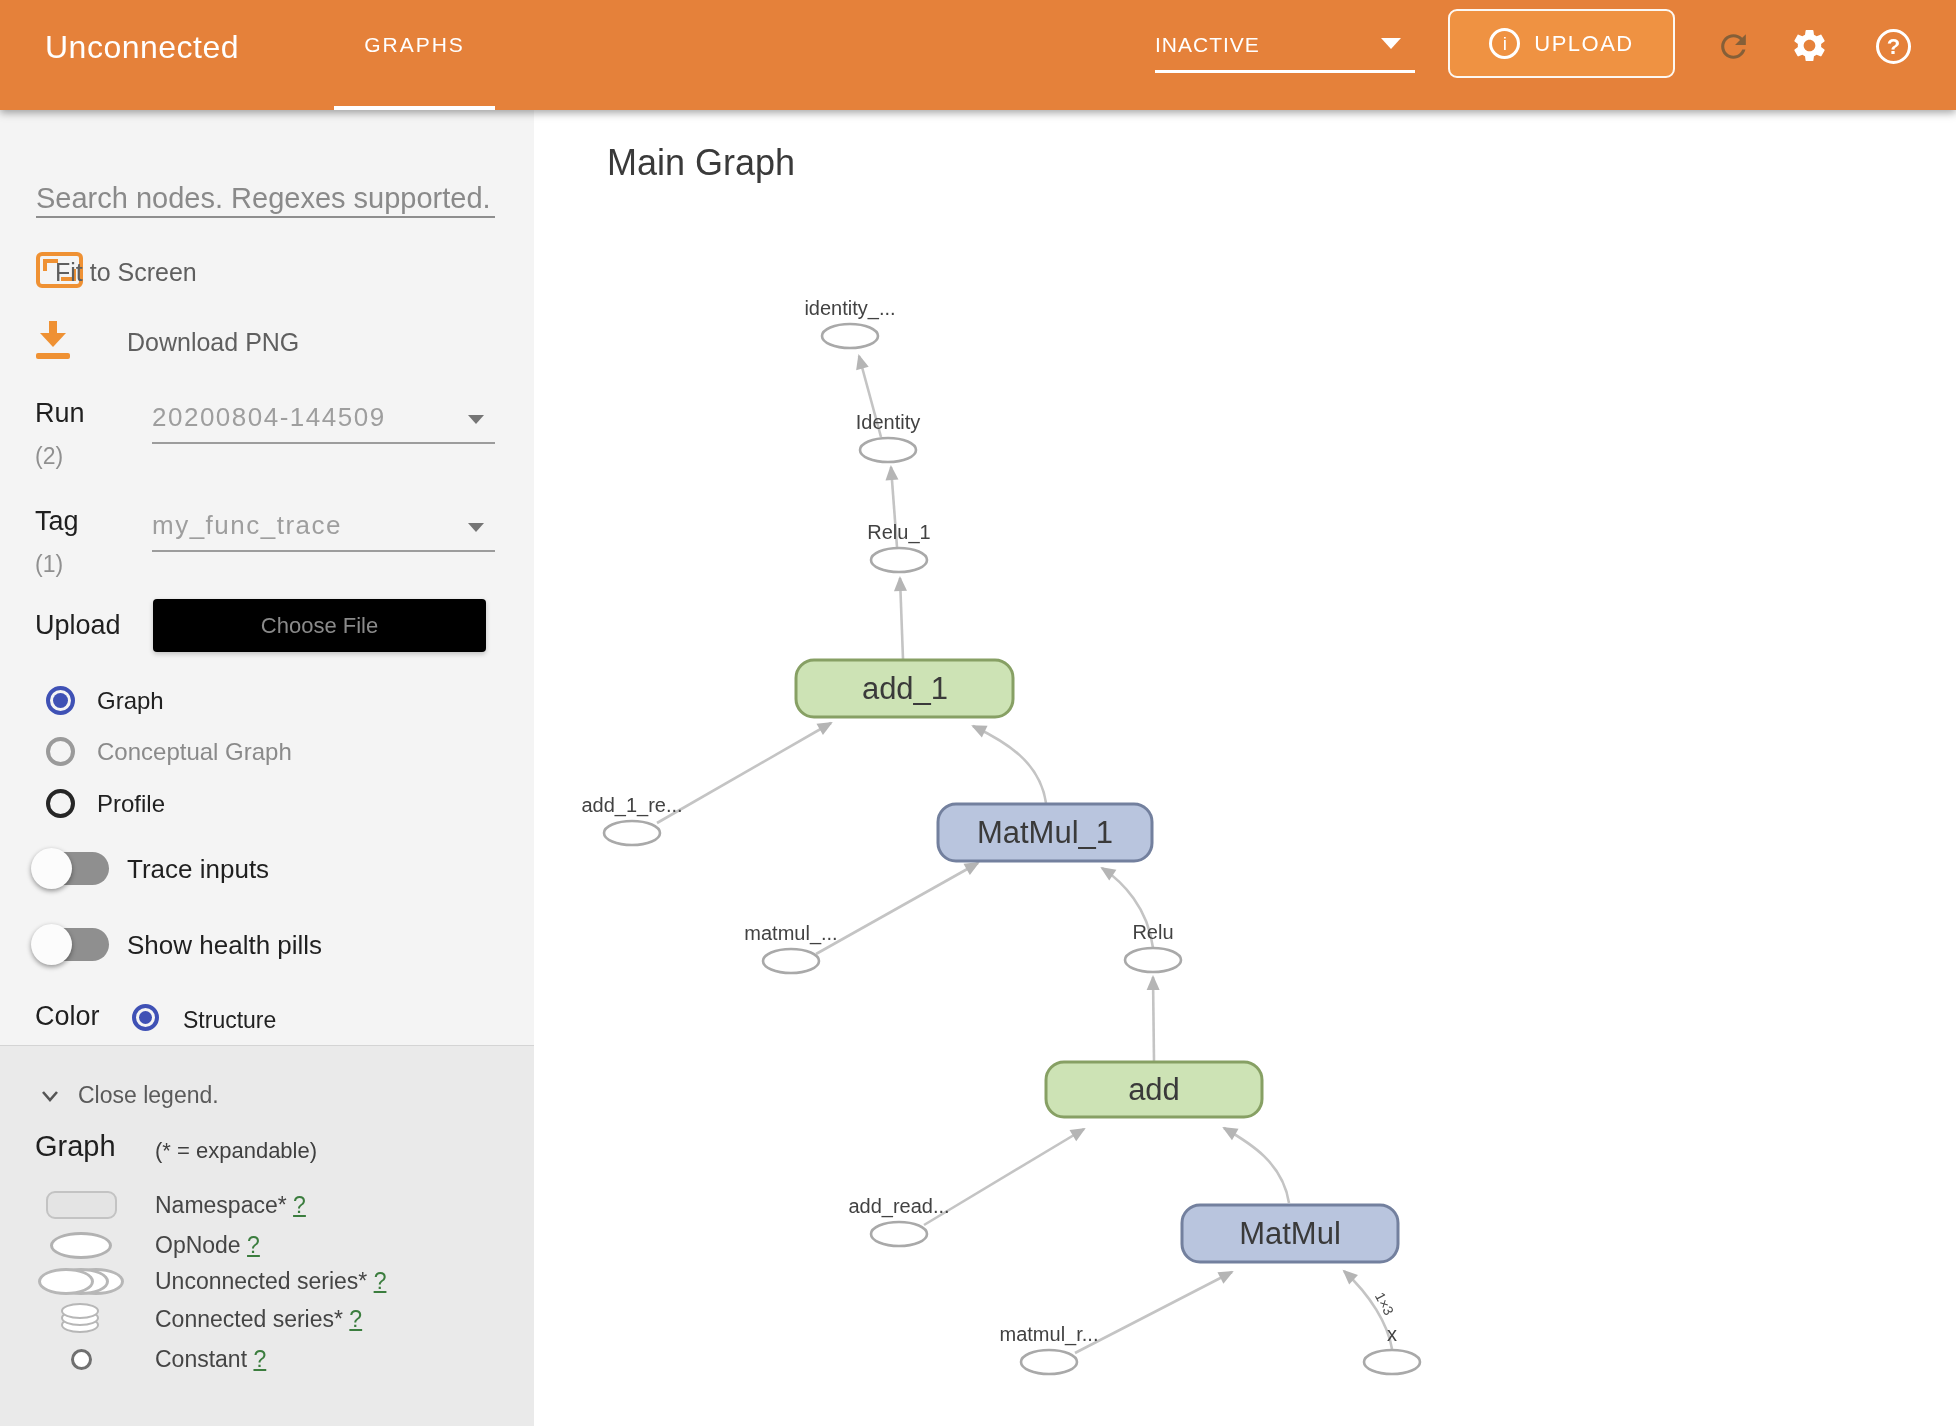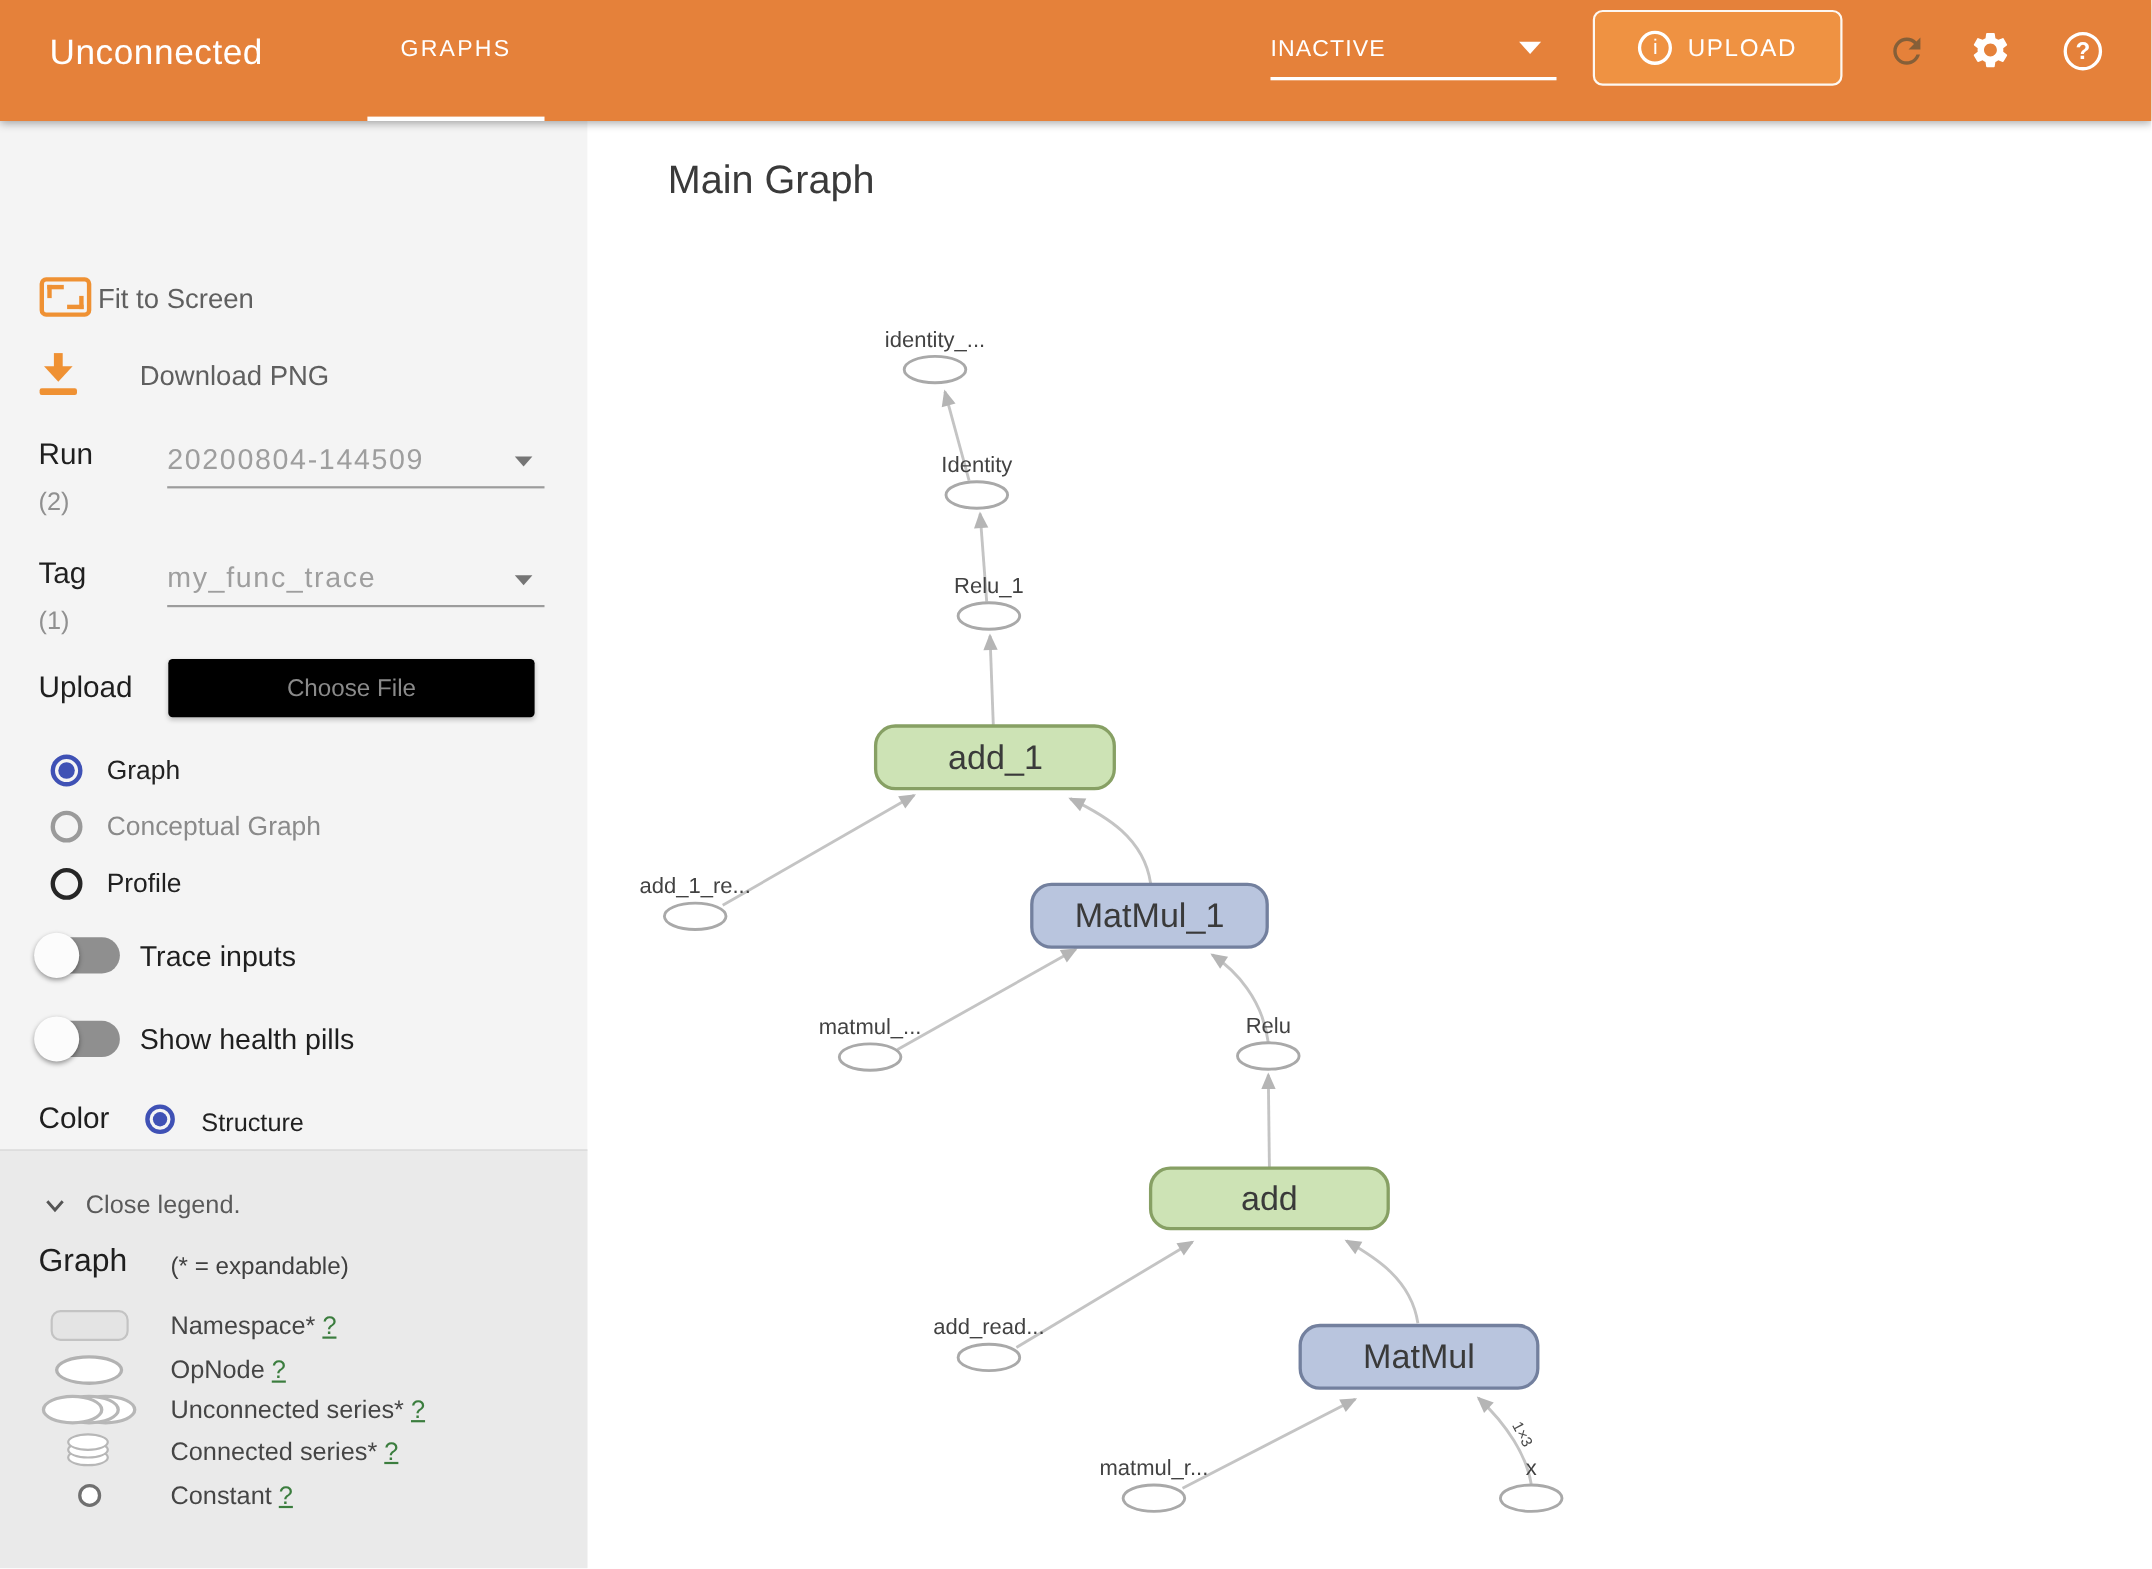--- a/index.html
+++ b/index.html
@@ -139,24 +139,27 @@
     <div class="hdr-icon" style="left:1790px;top:26px;">
       <svg width="39" height="39" viewBox="0 0 24 24">
           <path fill="#ffffff" d="M19.14 12.94c.04-.3.06-.61.06-.94 0-.32-.02-.64-.07-.94l2.03-1.58c.18-.14.23-.41.12-.61l-1.92-3.32c-.12-.22-.37-.29-.59-.22l-2.39.96c-.5-.38-1.03-.7-1.62-.94l-.36-2.54c-.04-.24-.24-.41-.48-.41h-3.84c-.24 0-.43.17-.47.41l-.36 2.54c-.59.24-1.13.57-1.62.94l-2.39-.96c-.22-.08-.47 0-.59.22L2.74 8.87c-.12.21-.08.47.12.61l2.03 1.58c-.05.3-.09.63-.09.94s.02.64.07.94l-2.03 1.58c-.18.14-.23.41-.12.61l1.92 3.32c.12.22.37.29.59.22l2.39-.96c.5.38 1.03.7 1.62.94l.36 2.54c.05.24.24.41.48.41h3.84c.24 0 .44-.17.47-.41l.36-2.54c.59-.24 1.13-.56 1.62-.94l2.39.96c.22.08.47 0 .59-.22l1.92-3.32c.12-.22.07-.47-.12-.61l-2.01-1.58zM12 15.6c-1.98 0-3.6-1.62-3.6-3.6s1.62-3.6 3.6-3.6 3.6 1.62 3.6 3.6-1.62 3.6-3.6 3.6z"></path>
         </svg>
     </div>
     <div class="hdr-icon help-icon" style="left:1876px;top:29px;">?</div>
   </div>
 
   <div class="sidebar">
 
+    <div class="search-box">
+      <div class="ph">Search nodes. Regexes supported.</div>
+    </div>
 
     <div class="icon-fit"></div>
     <div class="tool-row" style="top:144px;height:36px;">
-      <span class="tool-label" style="margin-left:89px;">Fit to Screen</span>
+      <span class="tool-label" style="margin-left:55px;">Fit to Screen</span>
     </div>
 
     <div class="icon-dl">
         <i class="stem"></i>
         <i class="tri"></i>
         <i class="bar"></i>
       </div>
     <div class="tool-row" style="top:214px;height:36px;">
       <span class="tool-label" style="margin-left:127px;">Download PNG</span>
     </div>

